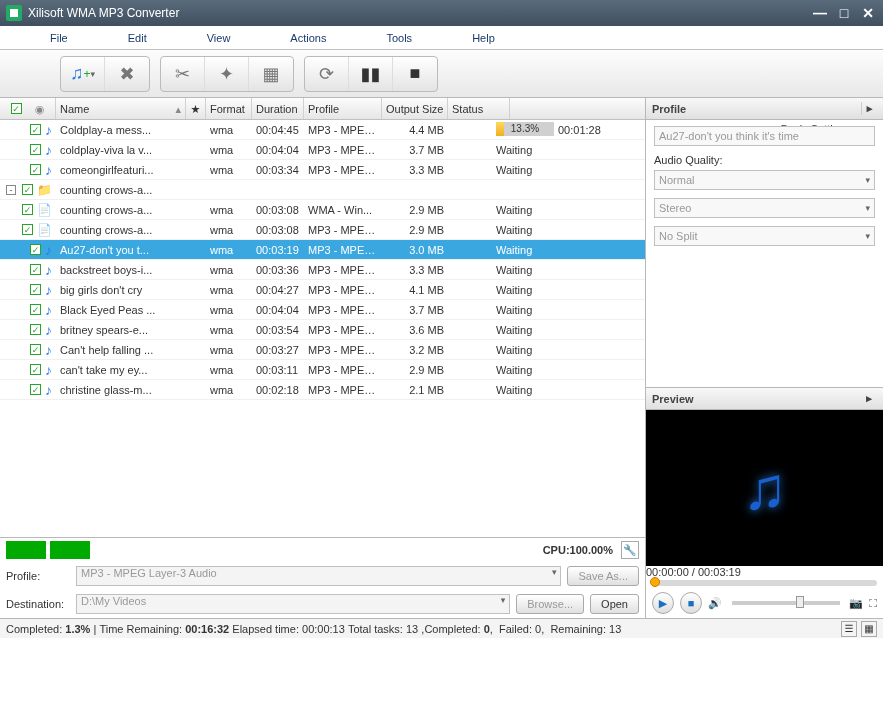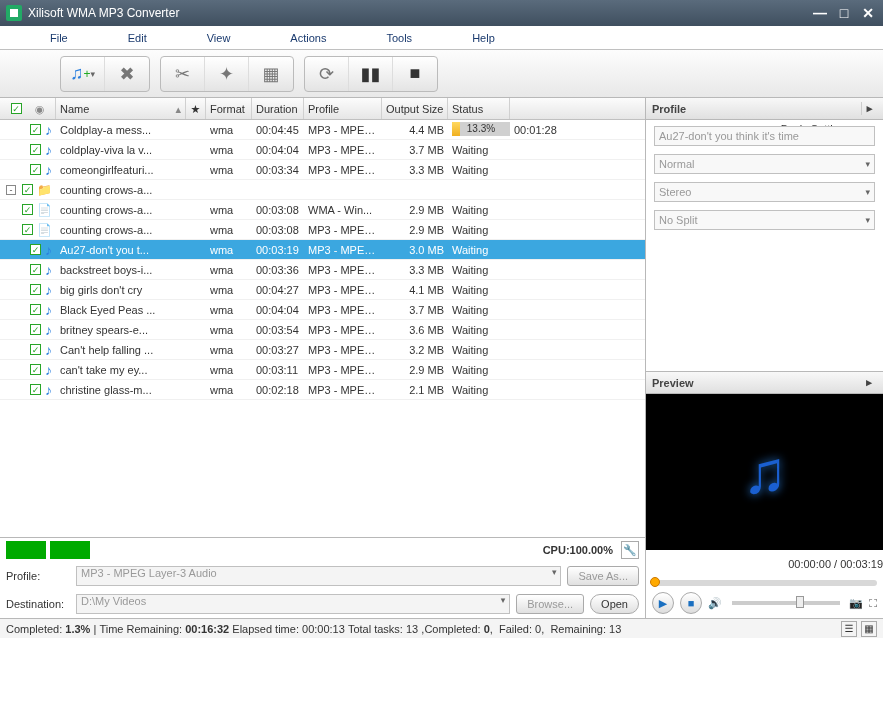--- a/index.html
+++ b/index.html
@@ -40,21 +40,21 @@
 .row { height: 20px; display: flex; align-items: center; font-size: 11px; color: #333; border-bottom: 1px solid #f0f0f0; }
 .row.selected { background: #3ba7e0; color: #fff; }
 .row .cell { padding: 0 4px; white-space: nowrap; overflow: hidden; text-overflow: ellipsis; }
 .c-check { width: 56px; display:flex; align-items:center; justify-content:flex-end; gap:4px;}
 .c-name { width: 130px; }
 .c-star { width: 20px; }
 .c-format { width: 46px; }
 .c-duration { width: 52px; }
 .c-profile { width: 78px; }
 .c-output { width: 66px; text-align:right; }
-.c-status { width: 62px; }
+.c-status { width: 62px; margin-left: 44px; }
 .c-remain { flex:1; text-align:left; padding-right:6px;}
 .chk { width: 11px; height: 11px; border: 1px solid #28a428; display: inline-flex; align-items:center; justify-content:center; color:#28a428; font-size:9px; background:#fff;}
 .noteicon { color: #2a7fde; font-size: 14px; }
 .docicon { color: #c47a2e; font-size: 12px; }
 .foldericon { color: #e8a43a; font-size: 12px; }
 .tree-toggle { width:10px; height:10px; border:1px solid #888; display:inline-flex; align-items:center; justify-content:center; font-size:9px; color:#555; margin-right:2px;}
 .progressbar { width: 58px; height: 14px; background: #d0d0d0; position: relative; display:inline-block;}
 .progressfill { height: 100%; background: linear-gradient(#ffd860,#f0b020); position: absolute; left:0; top:0;}
 .progresstext { position: absolute; width:100%; text-align:center; font-size:10px; color:#333; line-height:14px;}
 
@@ -64,39 +64,39 @@
 .sidehead .link { font-weight: normal; color: #333; cursor:pointer; display:flex; align-items:center; gap:2px;margin-top:40px;}
 .sidebody { padding: 6px 8px; }
 .fieldlabel { color: #333; margin-bottom: 4px; }
 .fieldinput { width: 100%; height: 20px; border: 1px solid #c0c0c0; background: #f8f8f8; color: #999; padding: 0 4px; margin-bottom: 8px; }
 .fieldselect { width: 100%; height: 20px; border: 1px solid #c0c0c0; background: #f8f8f8; color: #999; padding: 0 4px; margin-bottom: 8px; display:flex; align-items:center; justify-content:space-between;}
 
 .preview { border-top: 1px solid #b8b8b8; }
 .previewbody { background: #000; height: 156px; display:flex; align-items:center; justify-content:center;}
 .previewnote { font-size: 60px; color: #1a5fd0; text-shadow: 0 0 10px #2a7fde; }
 
-.playertime { text-align:right; padding: 8px 0; color:#333;}
+.playertime { text-align:left; padding: 0 0; color:#333;}
 .seekbar { height: 6px; background: #d8d8d8; margin: 2px 6px; position:relative; border-radius:3px;}
 .seekknob { width:10px; height:10px; background:#fa0; border-radius:50%; border:1px solid #c70; position:absolute; left:-2px; top:-3px;}
 .playerbtns { display:flex; align-items:center; padding: 4px 6px; gap:6px;}
 .pbtn { width:22px; height:22px; border:1px solid #aaa; border-radius:50%; background:linear-gradient(#fff,#ddd); display:flex; align-items:center; justify-content:center; cursor:pointer; color:#1a6fc0;}
 .volslider { flex:1; height:4px; background:#ccc; position:relative; margin:0 4px;}
 .volknob { width:8px; height:12px; background:#eee; border:1px solid #999; position:absolute; top:-5px; left:60%;}
 
 .bottompanel { border-top: 1px solid #b8b8b8; }
 .cpubar { height: 24px; display:flex; align-items:center; padding: 0 6px; gap:4px;}
 .cpugraph { width: 40px; height:18px; background:#0a0; display:inline-block;}
 .cputext { margin-left:auto; color:#333; padding-right:4px;font-weight:bold;}
 .cpucfg { width:18px; height:18px; border:1px solid #aaa; display:flex; align-items:center; justify-content:center;}
 
 .destrow { display:flex; align-items:center; padding: 4px 6px; gap:6px;}
 .destrow label { width: 64px; color:#333;}
 .destinput { flex:1; height:20px; border:1px solid #c0c0c0; background:#f4f4f4; color:#999; padding:0 4px; display:flex; align-items:flex-start; justify-content:space-between;}
 .destbtn { height:20px; padding:0 10px; border:1px solid #aaa; background:linear-gradient(#fff,#e0e0e0); border-radius:3px; color:#999; cursor:pointer; display:flex; align-items:center;}
-.destbtn.enabled { color:#333;border-radius:10px; }
+.destbtn.enabled { color:#333; }
 
 .statusbar { height: 20px; border-top: 1px solid #b8b8b8; background:#f4f4f4; display:flex; align-items:center; padding:0 6px; color:#333; font-size:11px;}
 .statusbar b { font-weight:bold; }
 .statusicons { margin-left:auto; display:flex; gap:4px;}
 .staticon { width:16px; height:16px; border:1px solid #aaa; display:flex; align-items:center; justify-content:center; font-size:10px;}
 .arrow { font-size:9px; color:#666;}
 </style>
 </head>
 <body>
 
@@ -406,20 +406,21 @@
       <span>Profile</span>
       <span class="spacer"></span>
       <span class="link">
           <span>Basic Settings</span> 
           <span class="arrow">▾</span>
         </span>
       <span style="width:16px;text-align:center;border-left:1px solid #ccc;margin-left:4px">▸</span>
     </div>
     <div class="sidebody">
       <input class="fieldinput" readonly="" value="Au27-don't you think it's time" style="">
+      <div class="fieldlabel">Audio Quality:</div>
       <div class="fieldselect">
           <span>Normal</span>
           <span class="arrow">▾</span>
         </div>
       <div class="fieldselect">
           <span>Stereo</span>
           <span class="arrow">▾</span>
         </div>
       <div class="fieldselect">
           <span>No Split</span>

